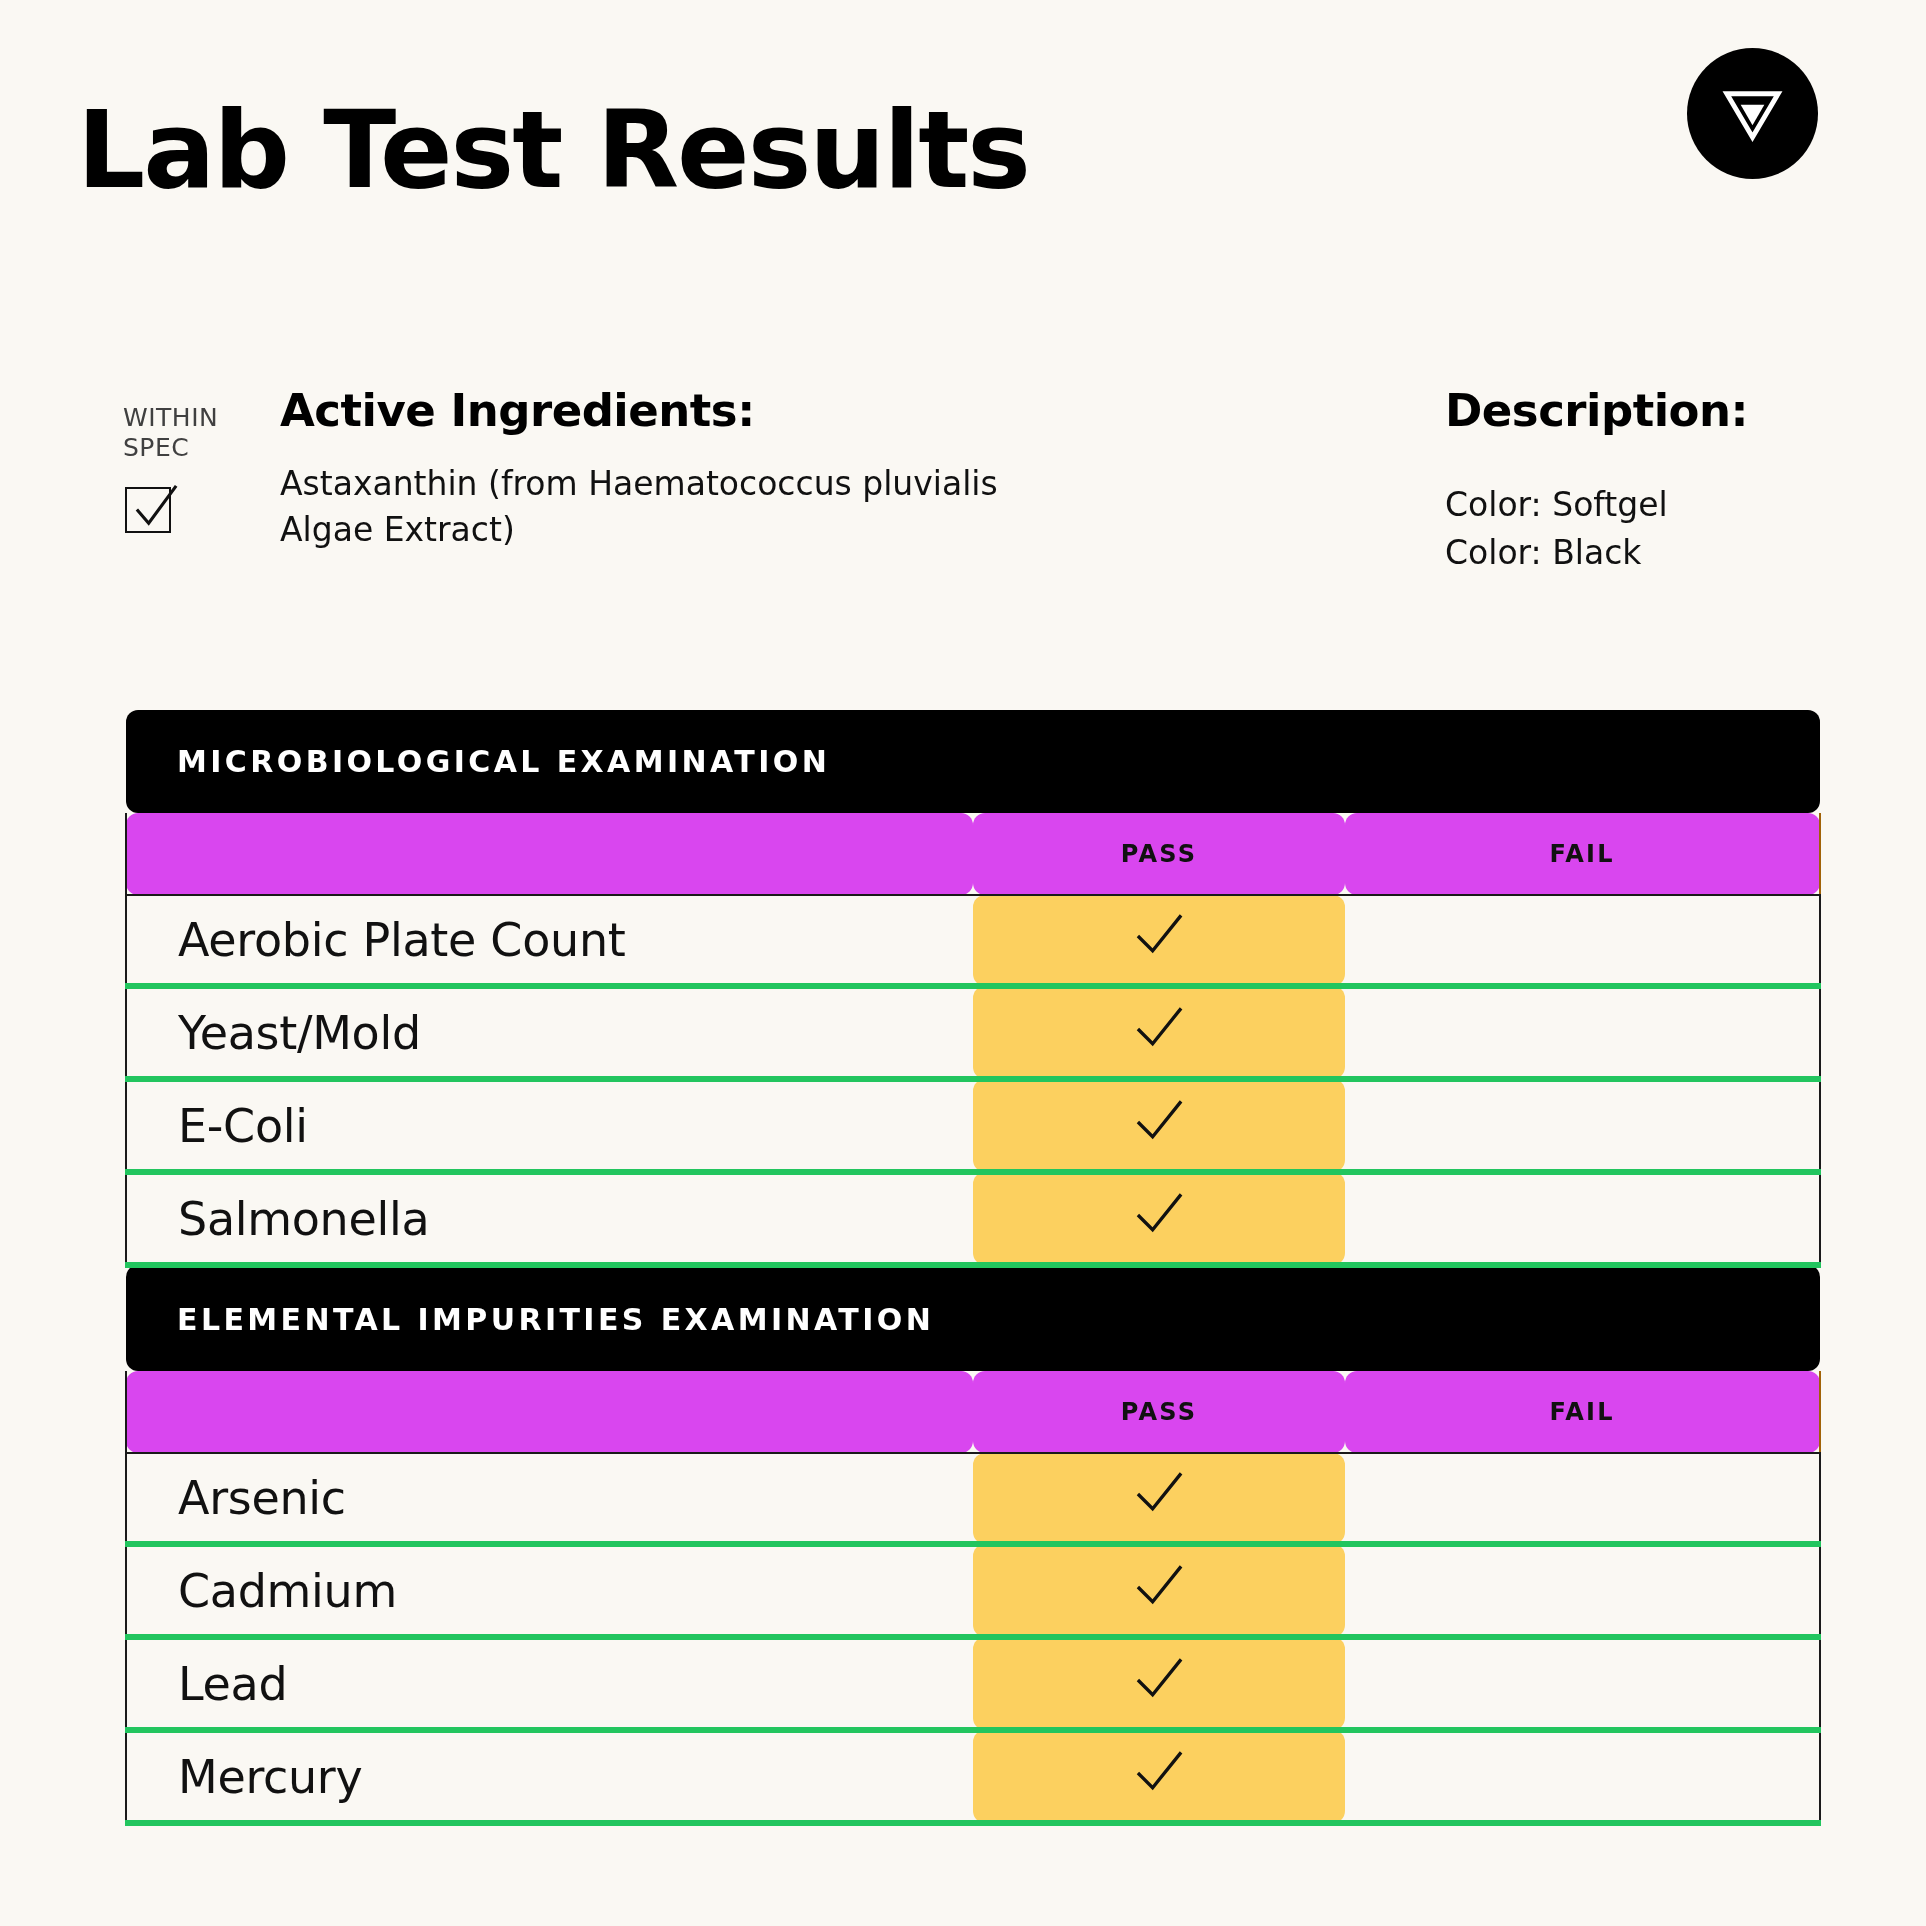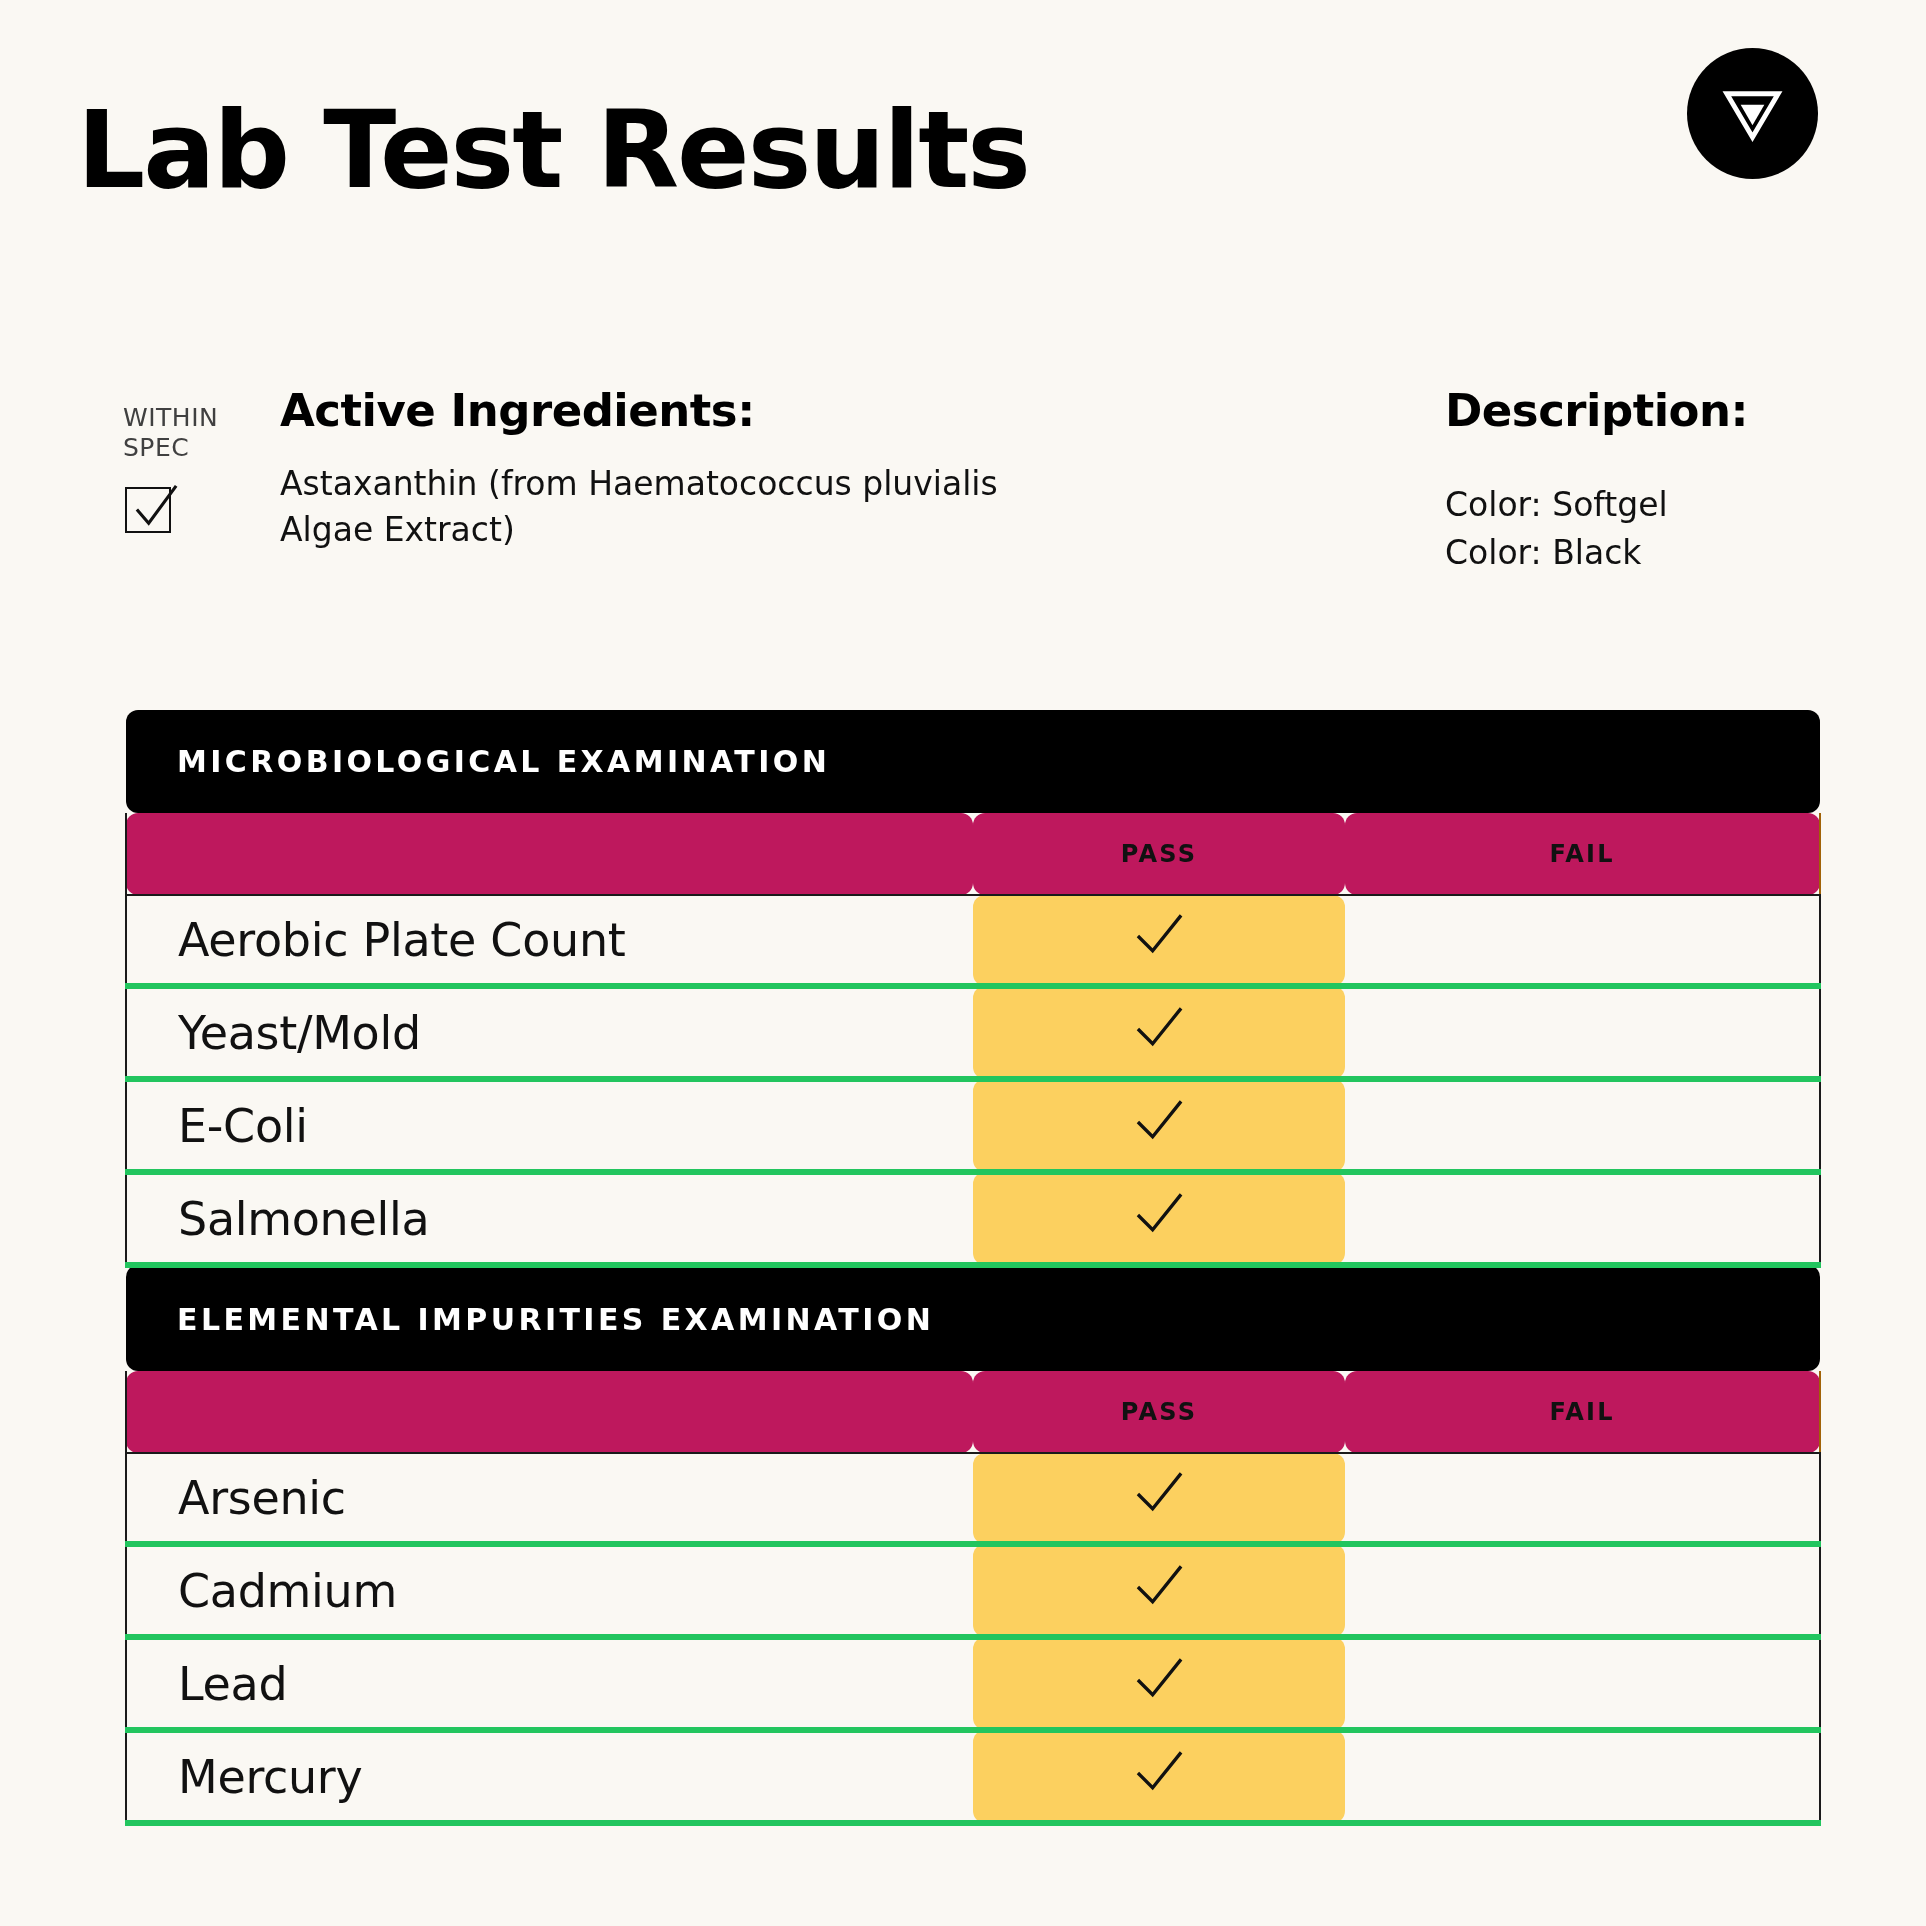--- a/index.html
+++ b/index.html
@@ -136,21 +136,21 @@
   .colhead-row td {
     height: 81px;
     border-left: 2px solid #1a1a1a;
     border-right: 2px solid #1a1a1a;
     border-bottom: 2px solid #1a1a1a;
     font-size: 24px;
     letter-spacing: 2.2px;
     font-weight: 600;
     text-align: center;
     vertical-align: middle;
-    background: #be185d;
+    background: #d946ef;
   }
   .colhead-row td.label-cell {
     border-right: none;
   }
   .colhead-row td.pass-cell,
   .colhead-row td.fail-cell {
     border-left: none;
     border-right: none;
   }
   .colhead-row td.fail-cell {

